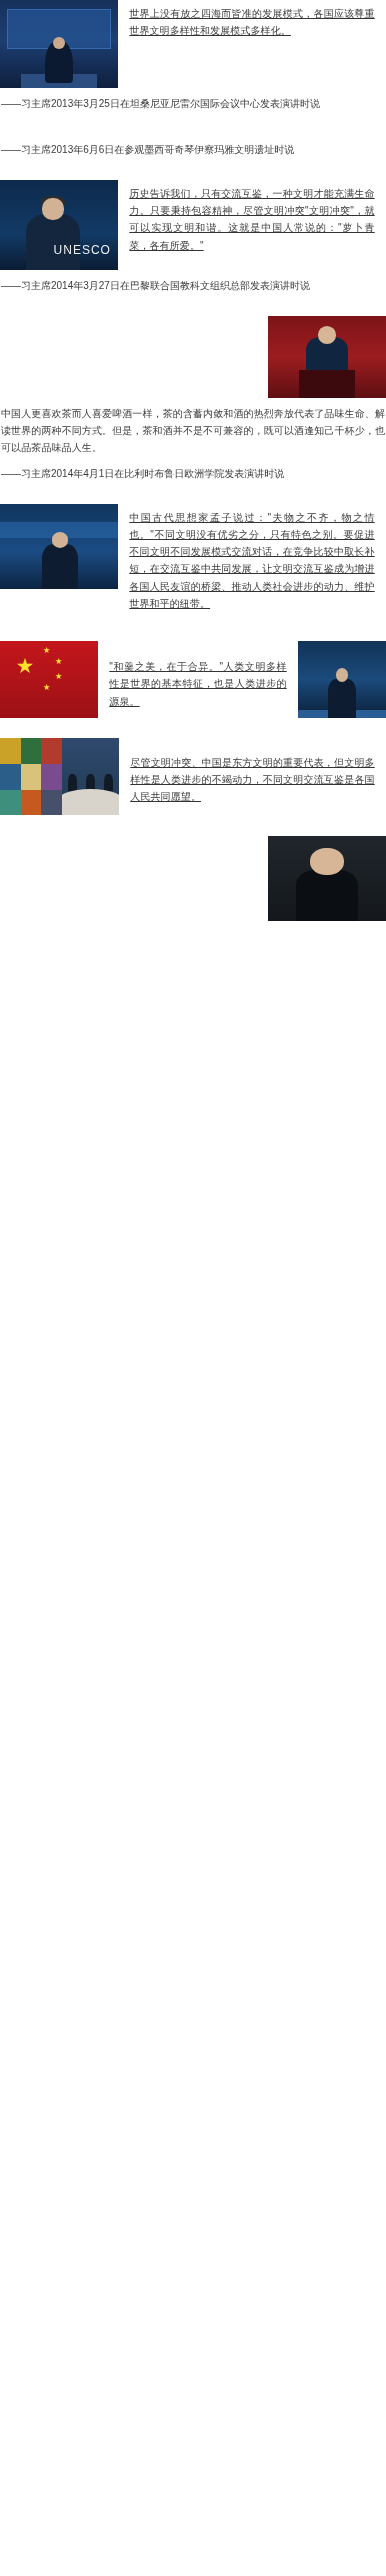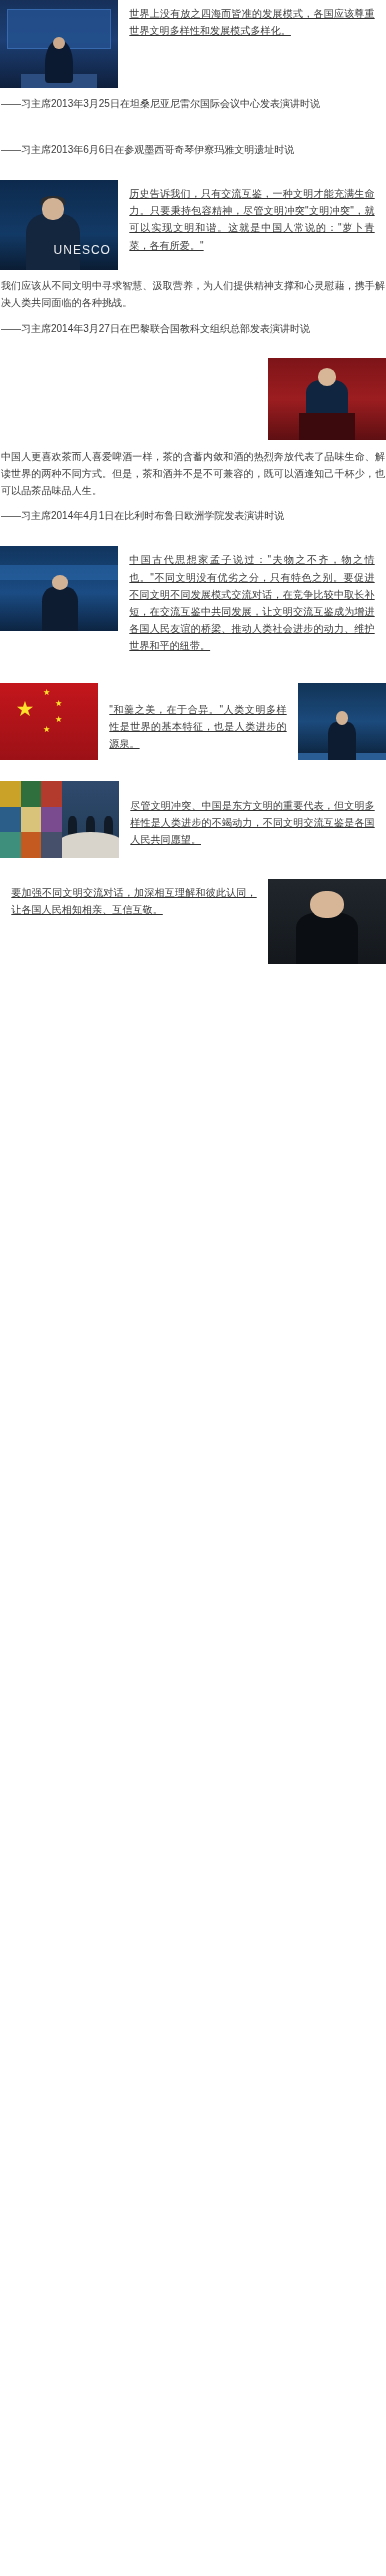--- a/index.html
+++ b/index.html
@@ -186,21 +186,20 @@
           <div class="head"></div>
           <div class="logo">UNESCO</div>
         </div>
       </div>
       <div class="textcol">
         <p class="para">历史告诉我们，只有交流互鉴，一种文明才能充满生命力。只要秉持包容精神，尽管文明冲突"文明冲突"，就可以实现文明和谐。这就是中国人常说的："萝卜青菜，各有所爱。"</p>
       </div>
     </div>
     <div class="spacer-sm"></div>
     <div class="fullpara">
-      <p class="para">我们应该从不同文明中寻求智慧、汲取营养，为人们提供精神支撑和心灵慰藉，携手解决人类共同面临的各种挑战。</p>
       <p class="attrib">——习主席2014年3月27日在巴黎联合国教科文组织总部发表演讲时说</p>
     </div>
   </div>
 
   <div class="spacer-md"></div>
 
   <div class="block">
     <div class="row reverse">
       <div class="photo" style="width:118px;height:82px;">
         <div class="ph ph-redpodium">
@@ -303,21 +302,18 @@
 
   <div class="block">
     <div class="row reverse">
       <div class="photo" style="width:118px;height:85px;">
         <div class="ph ph-dark">
           <div class="sky"></div>
           <div class="body"></div>
           <div class="head"></div>
         </div>
       </div>
-      <div class="textcol">
-        <p class="para">要加强不同文明交流对话，加深相互理解和彼此认同，让各国人民相知相亲、互信互敬。</p>
-      </div>
     </div>
     <div class="spacer-sm"></div>
   </div>
 
 </div>
 
 
 </body></html>

